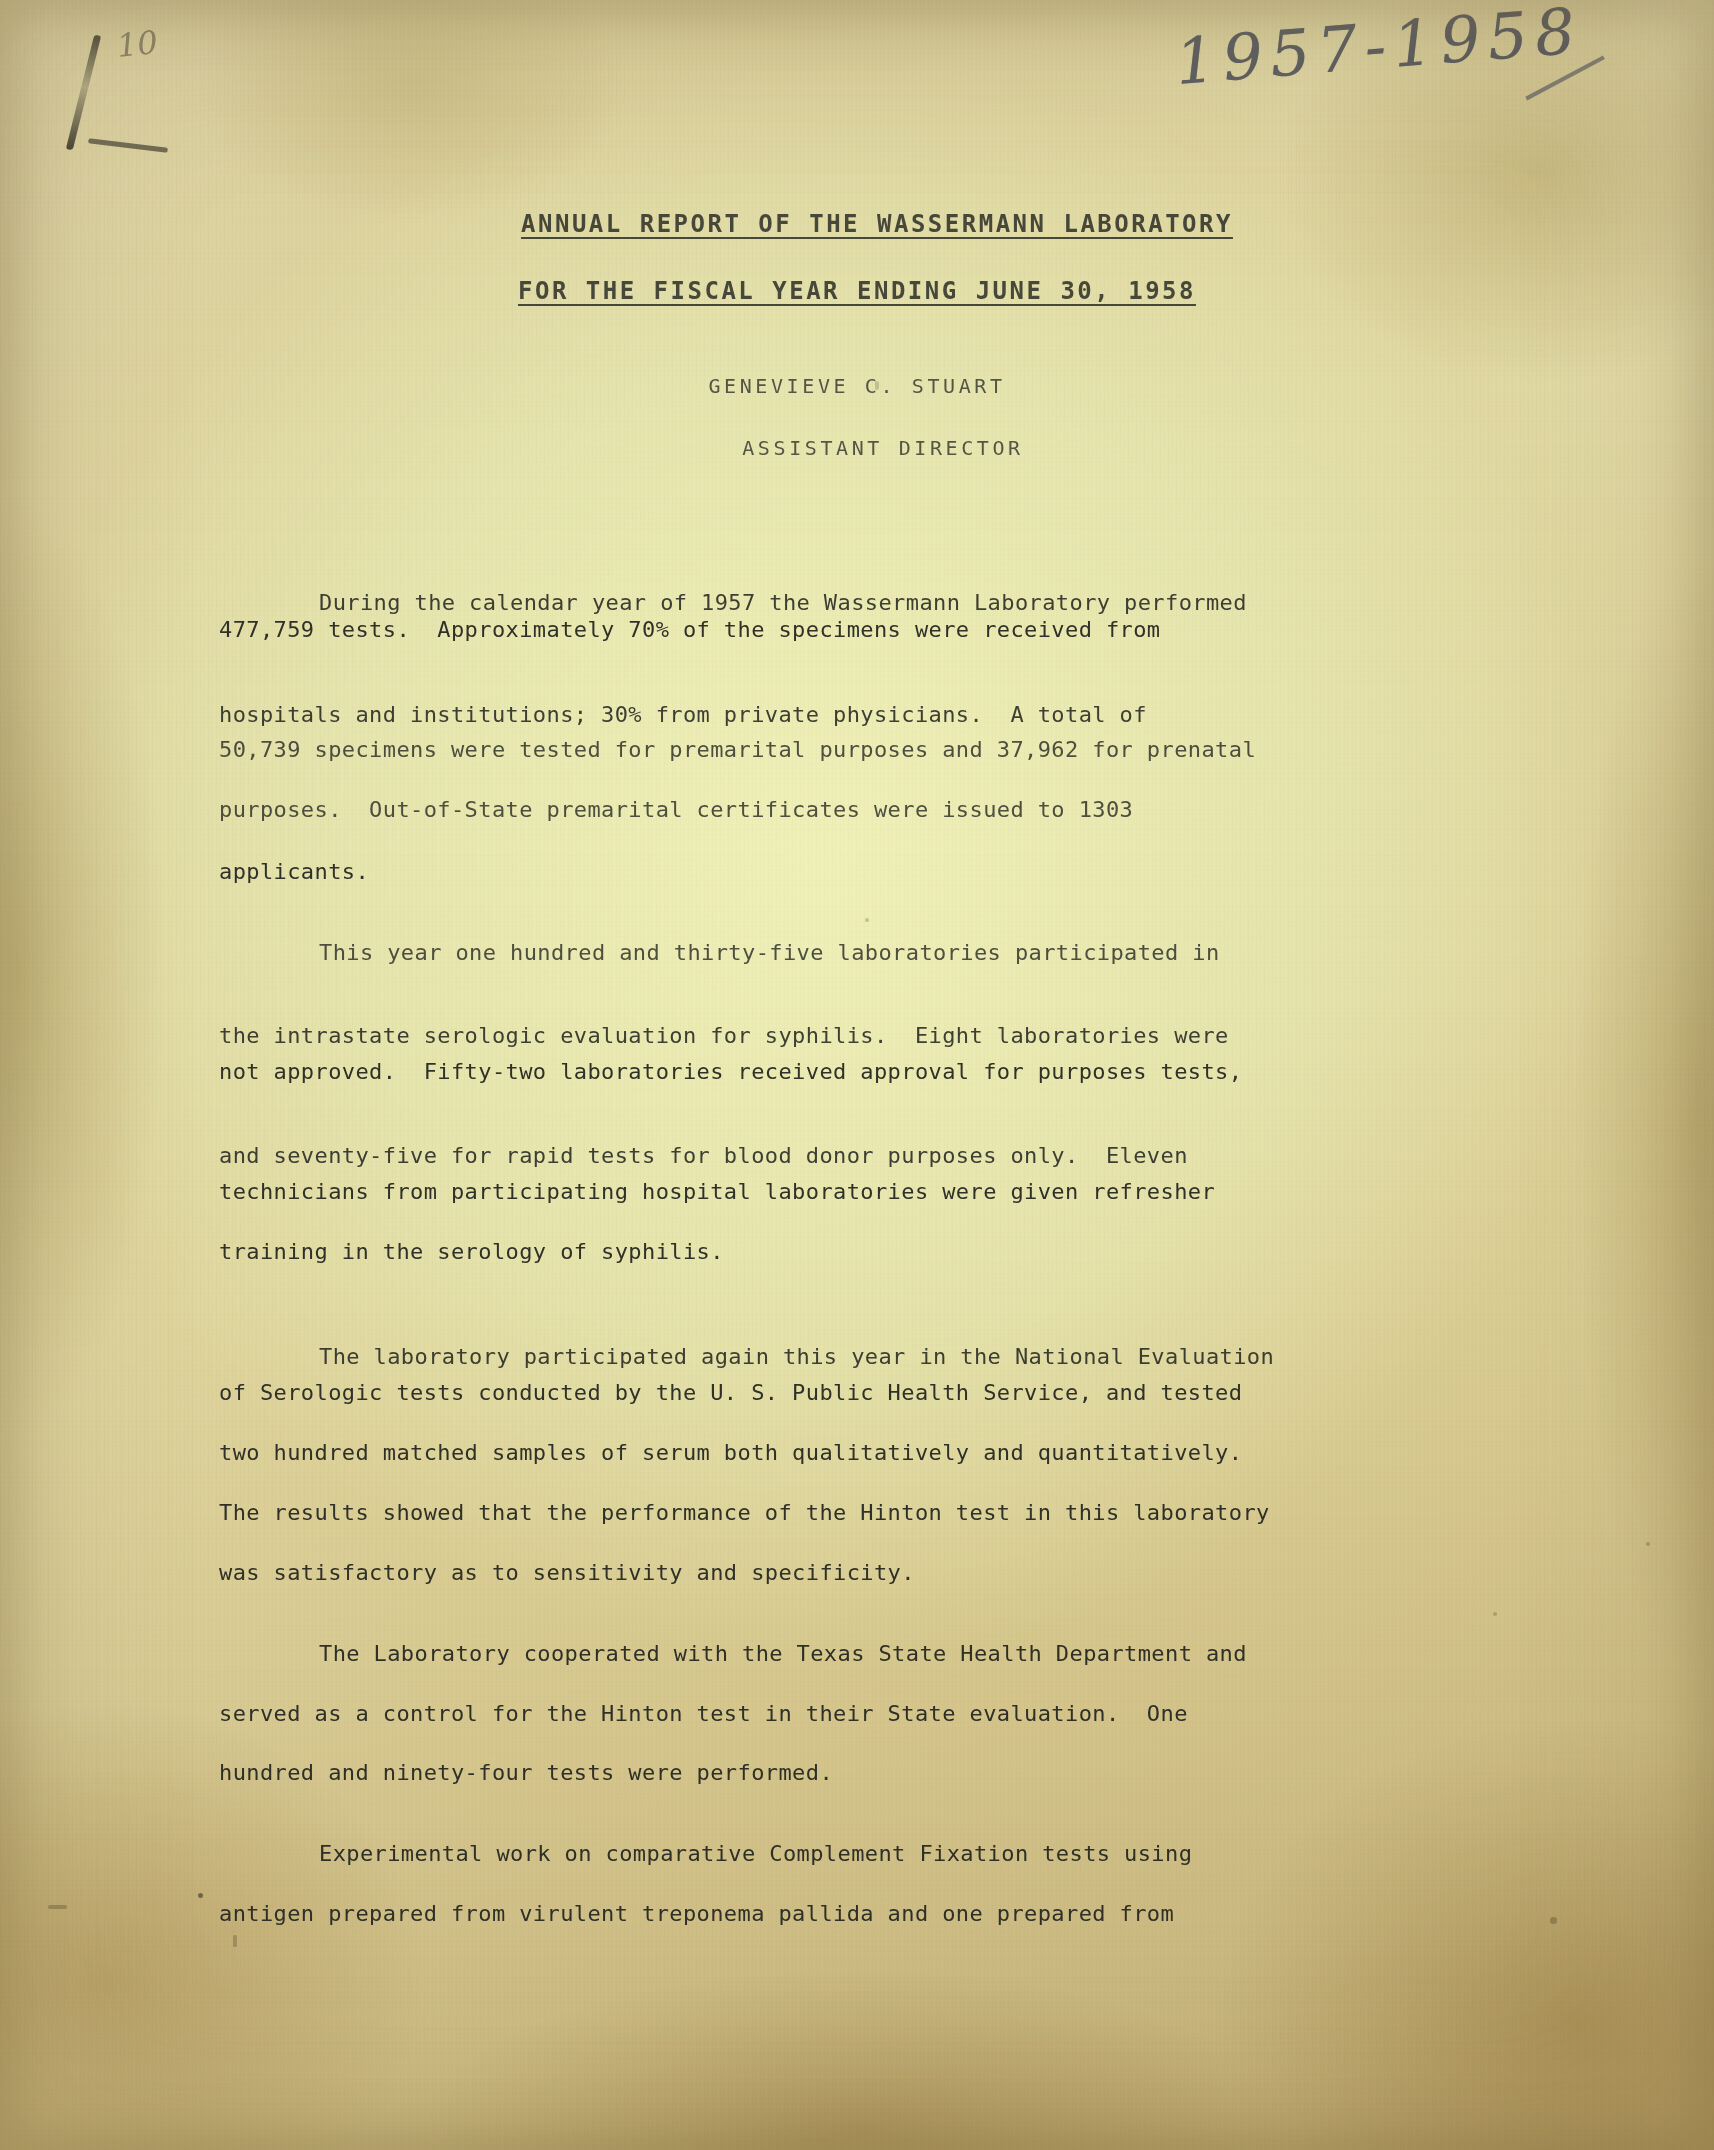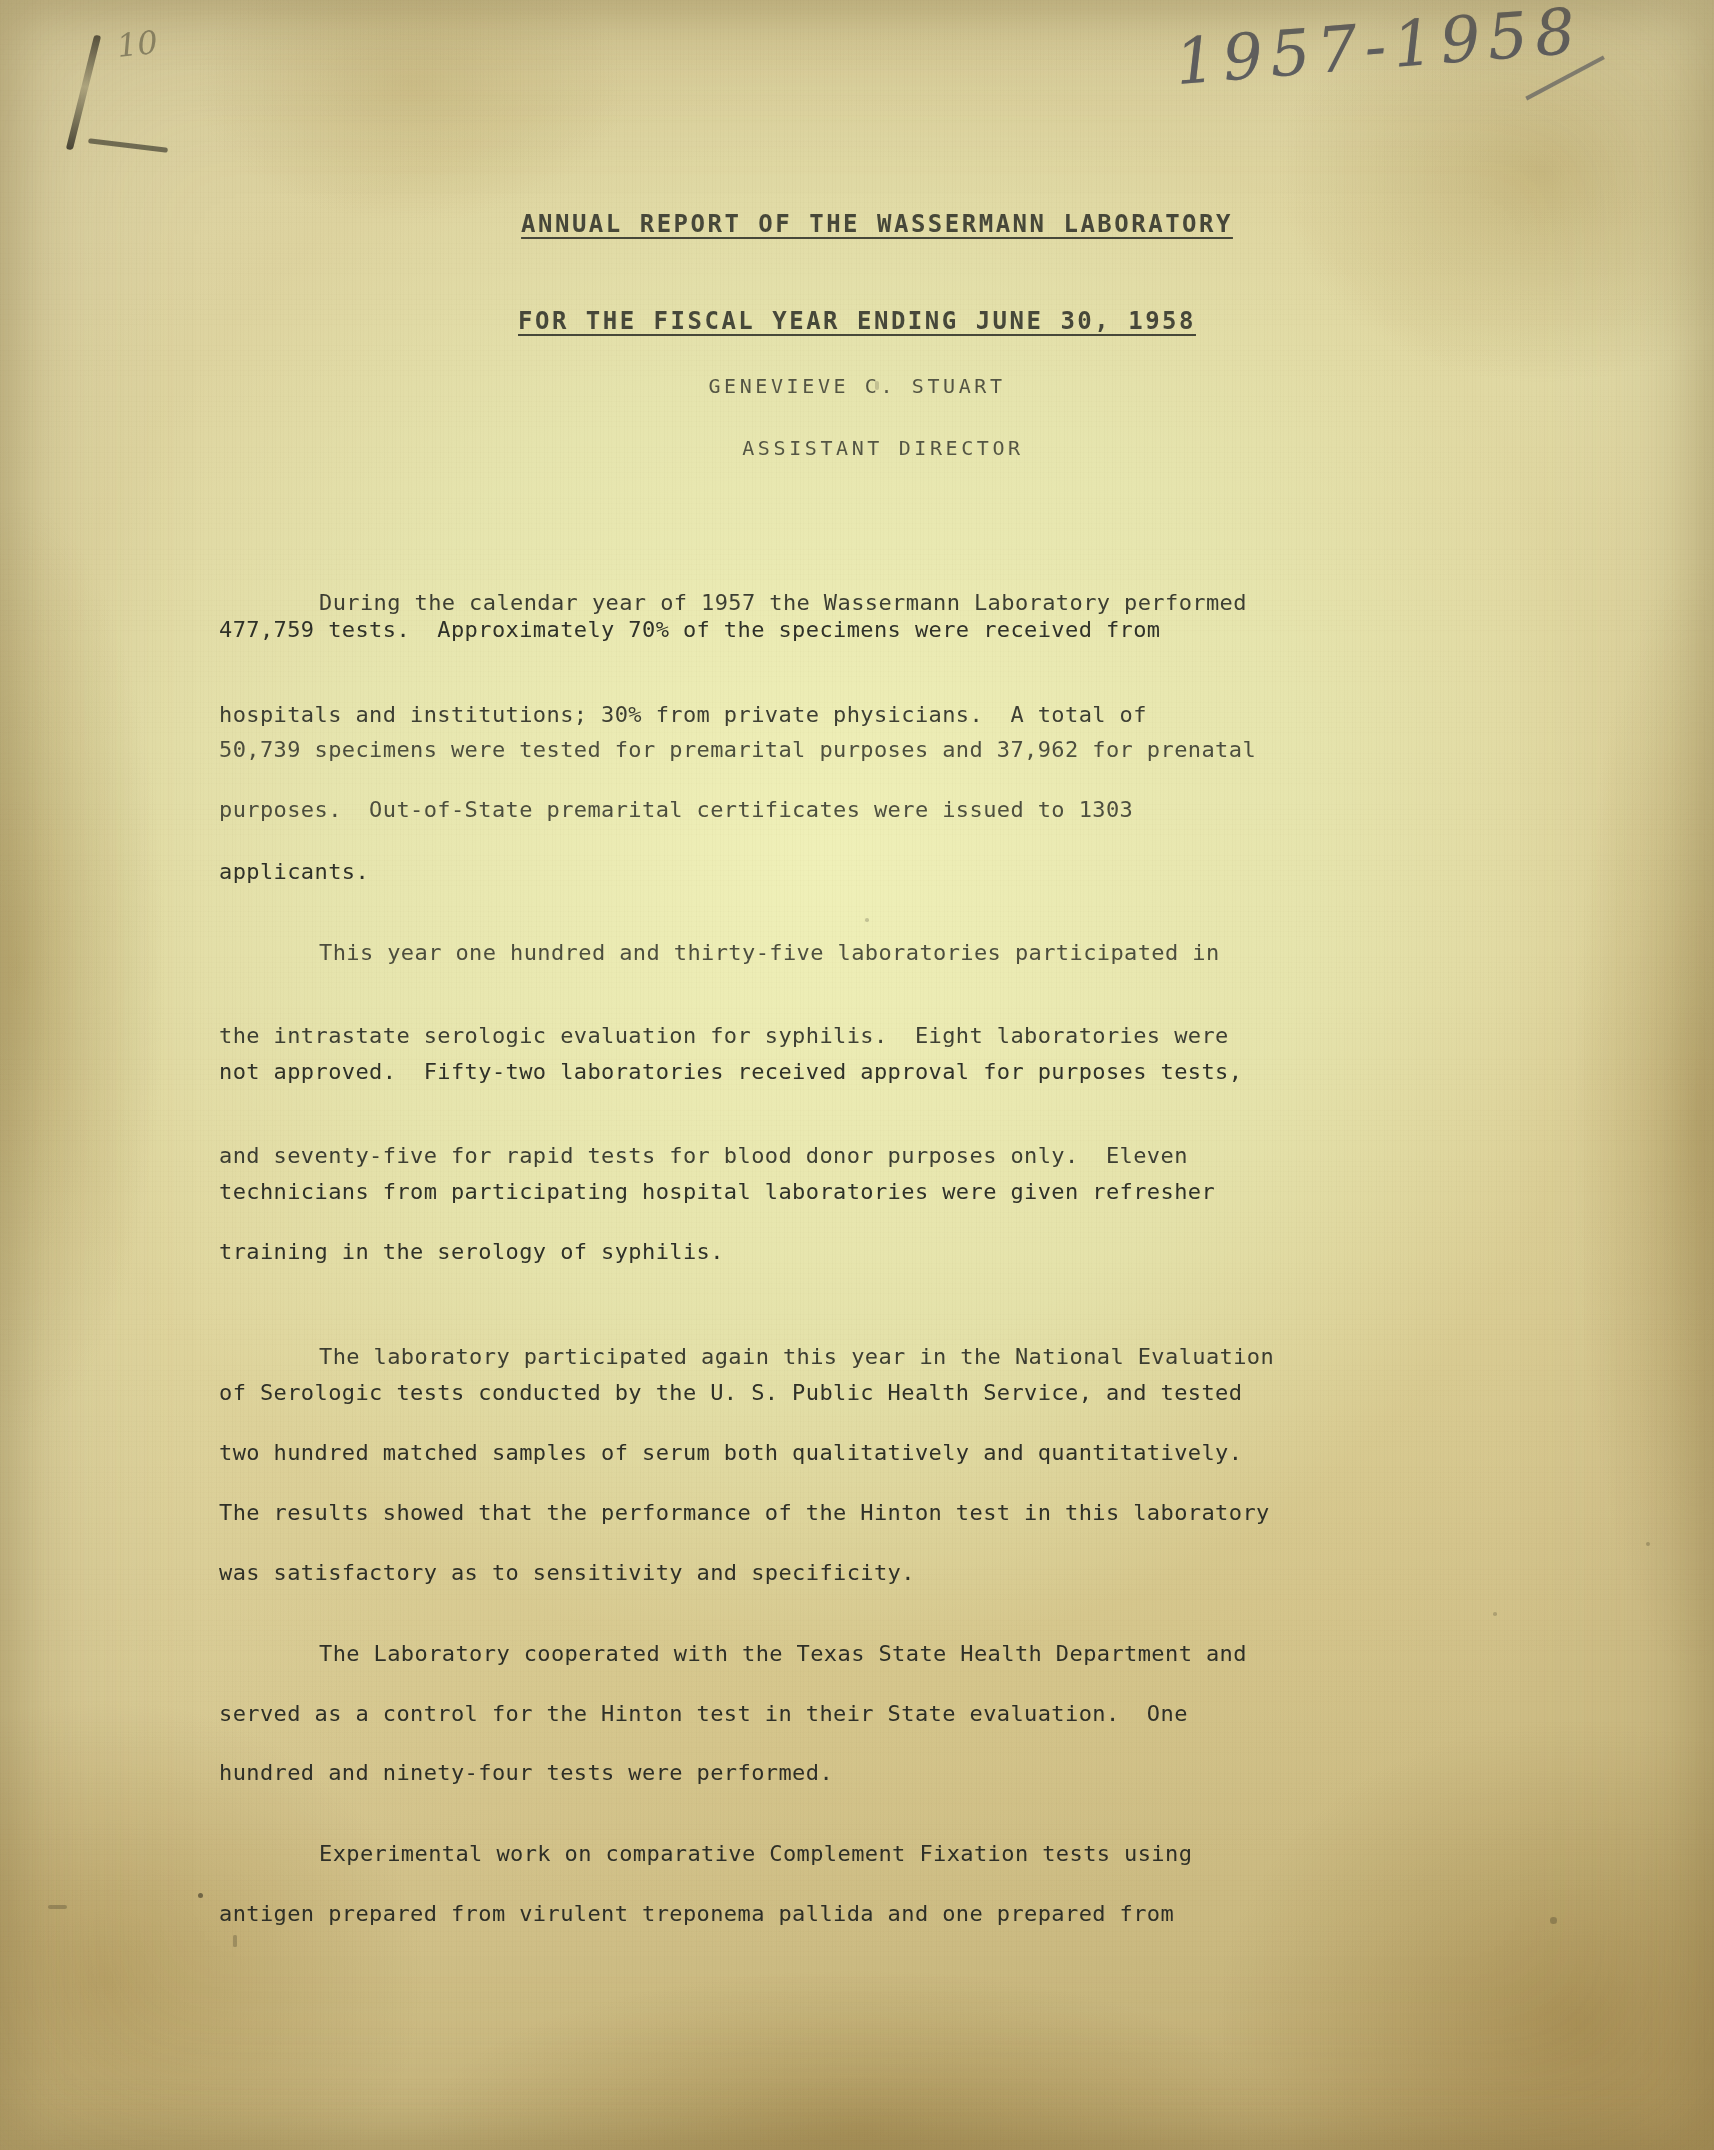--- a/index.html
+++ b/index.html
@@ -141,21 +141,21 @@
     font-weight: 700;
     color: #2e3028;
     opacity: 0.86;
   }
   .title-line .u {
     text-decoration: underline;
     text-decoration-thickness: 2.2px;
     text-underline-offset: 5.1px;
   }
   #title-1 { top: 210px; margin-left: 20px; }
-  #title-2 { top: 277px; margin-top: 30px; }
+  #title-2 { top: 277px; }
 
   .center-line {
     position: absolute;
     left: 0;
     width: 100%;
     text-align: center;
     font-size: 20px;
     letter-spacing: 3.6px;
     color: #30322a;
     opacity: 0.80;

